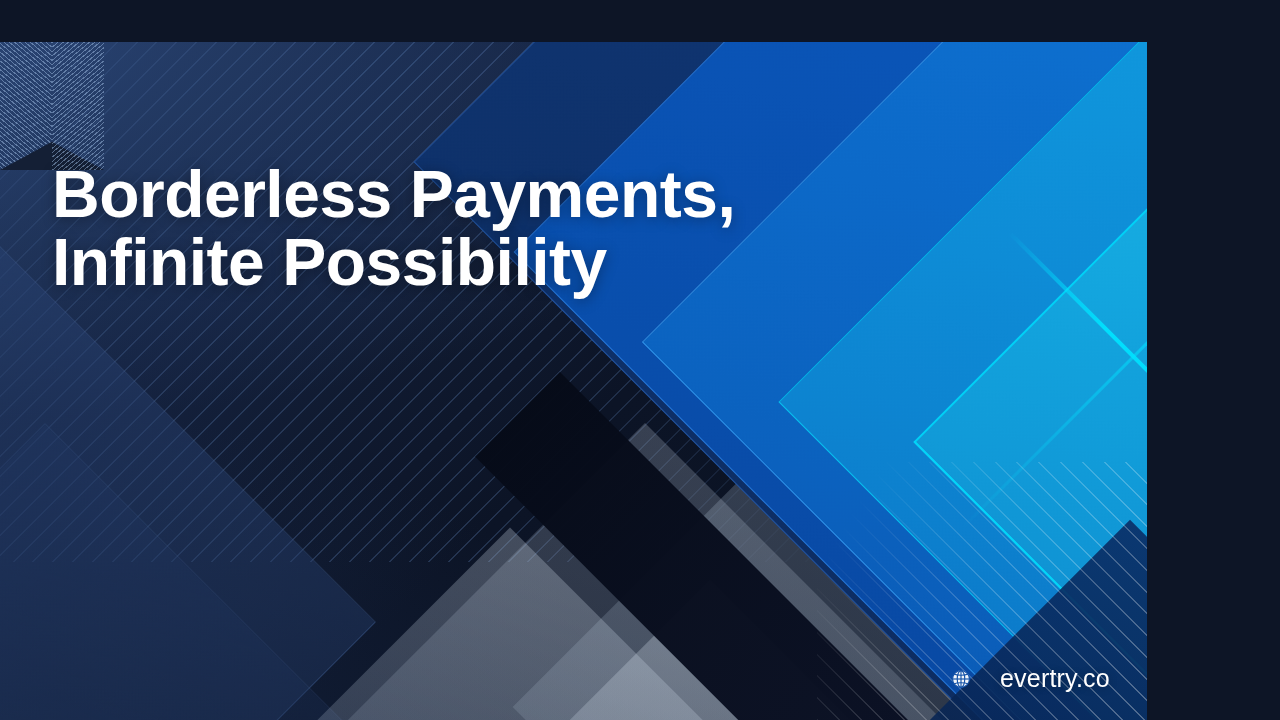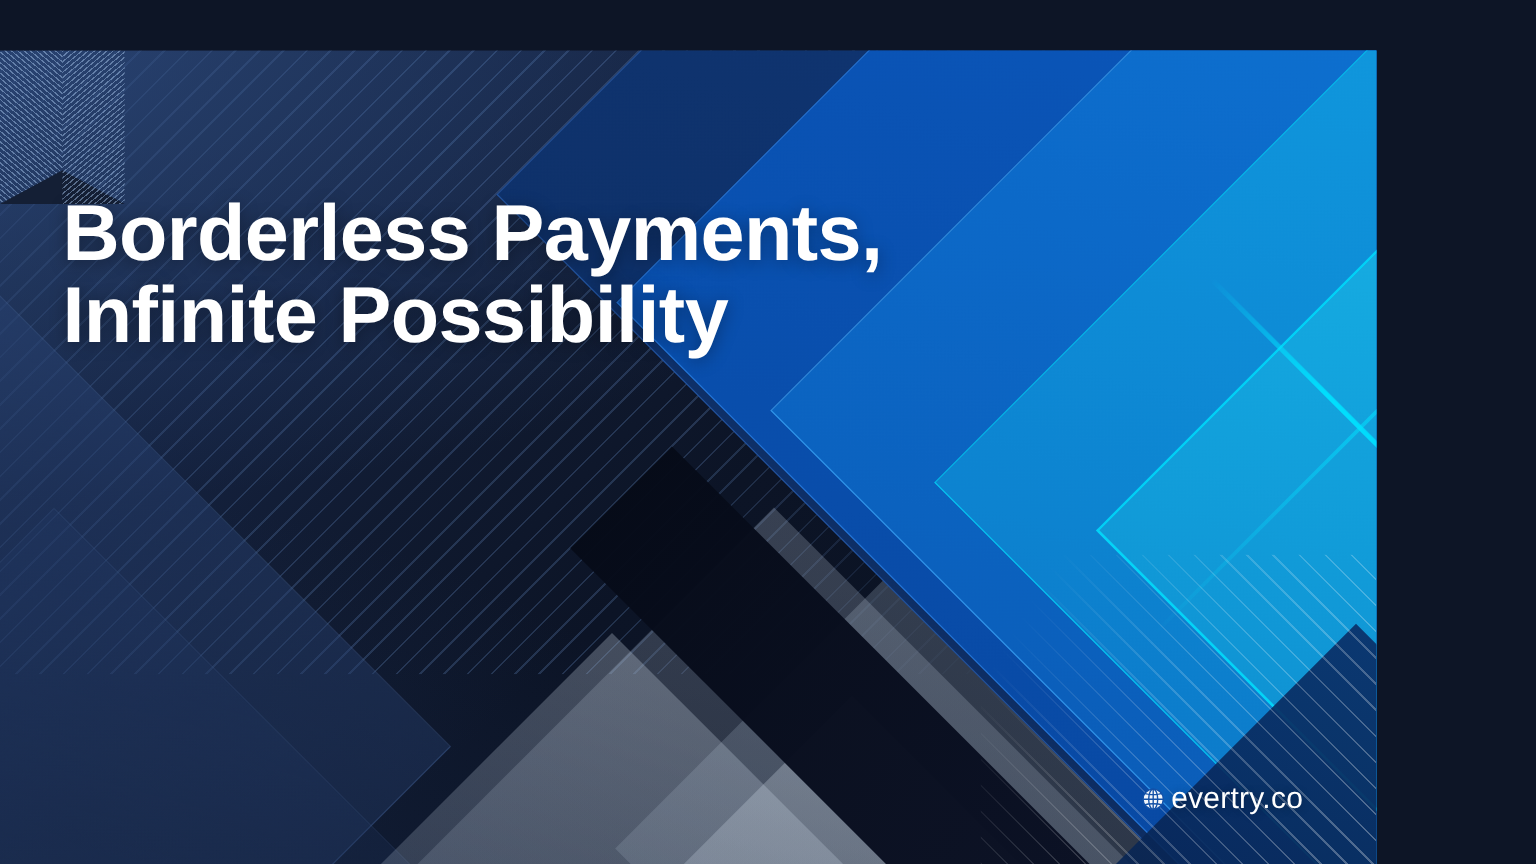--- a/index.html
+++ b/index.html
@@ -247,24 +247,24 @@
     letter-spacing: .1px;
     max-width: 600px;
     text-shadow: 0 1px 10px rgba(0,0,0,.35);
     white-space: pre-line;
   }
 
   
   .site {
     position: absolute;
     left: 950px;
-    top: 611px;
+    top: 624px;
     display: flex;
     align-items: center;
-    gap: 4px;
+    gap: 28px;
     z-index: 45;
   }
   .globe-icon {
     width: 22px;
     height: 22px;
     flex: 0 0 22px;
     color: #ffffff;
     display: block;
   }
   .site-label {

